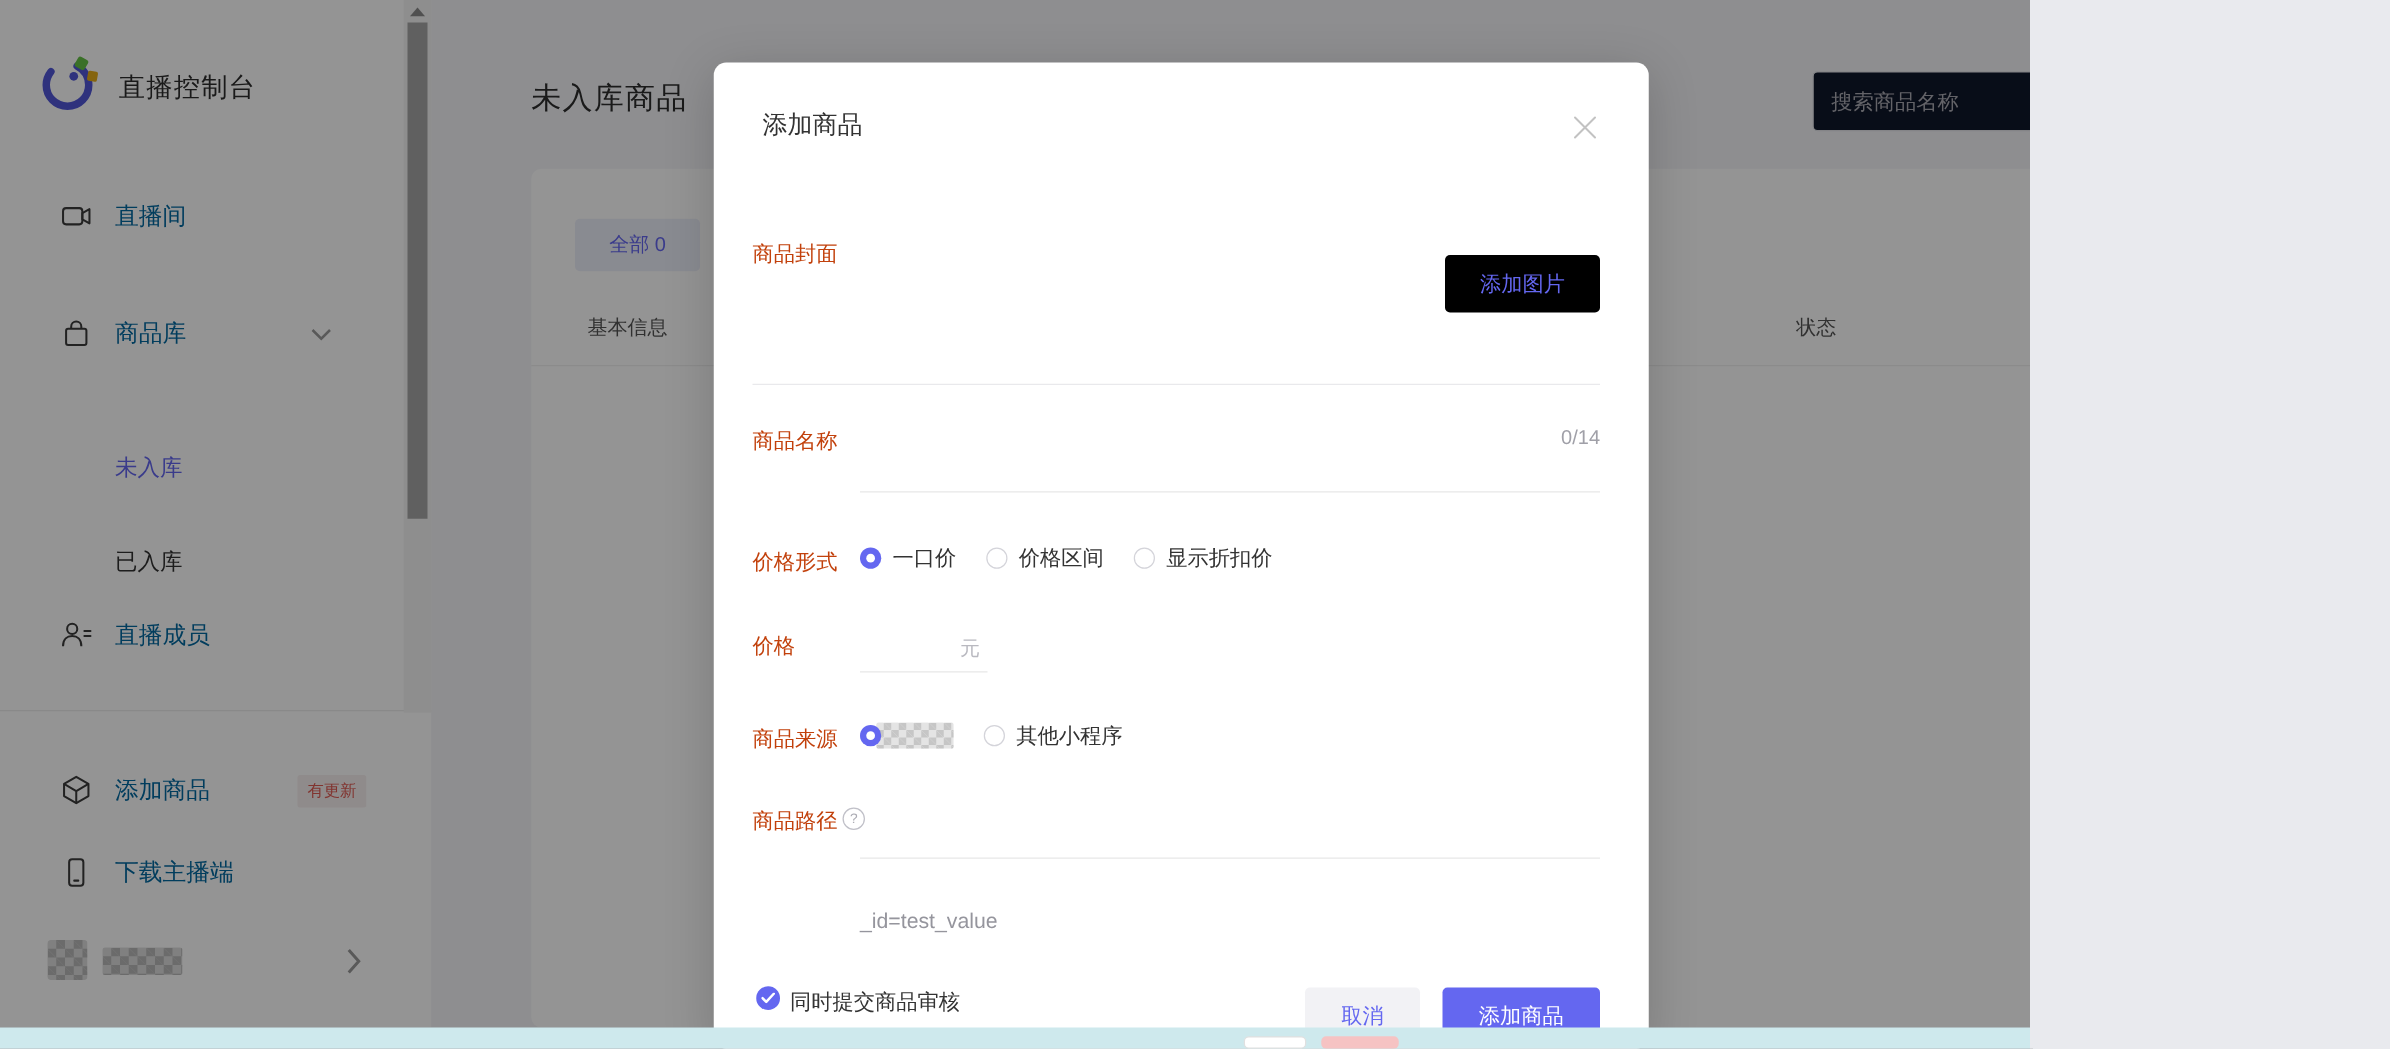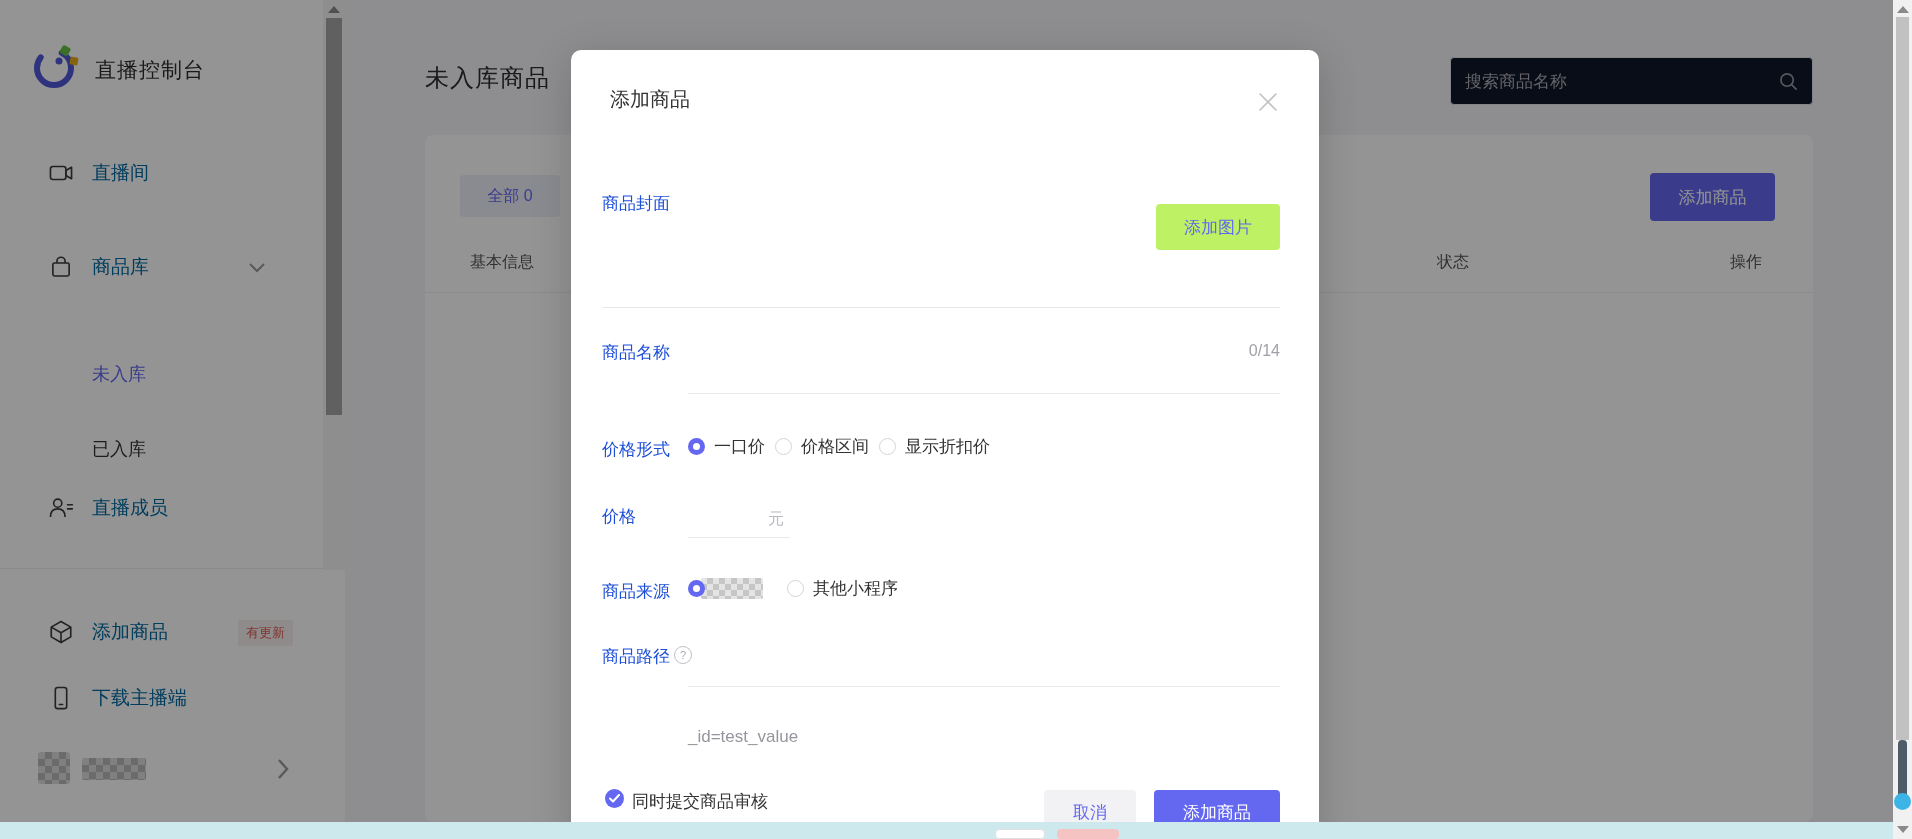--- a/index.html
+++ b/index.html
@@ -1,17 +1,17 @@
 <!DOCTYPE html>
 <html><head>
 <meta charset="utf-8">
 <style>
   html,body{margin:0;padding:0;}
   body{font-family:"Liberation Sans","DejaVu Sans",sans-serif;background:#e9eaee;}
-  .stage{position:relative;width:1912px;height:839px;overflow:hidden;background:#F4F5F9;}
+  .stage{position:relative;width:1577px;height:839px;overflow:hidden;background:#F4F5F9;padding-left:47px;}
   .abs{position:absolute;}
 
   
   .sidebar{left:0;top:0;width:345px;height:822px;background:#ffffff;}
   .app-title{left:95px;top:56px;font-size:21px;color:#2e2e2e;letter-spacing:1px;}
   .nav-row{display:flex;align-items:center;gap:18px;left:48px;color:#0369a1;font-size:19px;cursor:pointer;}
   .nav-sub{left:92px;font-size:18px;color:#333;cursor:pointer;margin-top:36px;}
   .nav-sub.active{color:#6467F0;}
   .nav-icon{width:26px;height:26px;flex:0 0 auto;color:#3b3b3b;}
   .side-divider{left:0;top:568px;width:345px;height:1px;background:#ECECEC;}
@@ -36,25 +36,25 @@
   .btn-primary{background:#6467F0;color:#ffffff;border-radius:4px;display:flex;align-items:center;justify-content:center;cursor:pointer;}
   .page-add-btn{left:1225px;top:38px;width:125px;height:48px;font-size:17px;}
   .th{top:117px;font-size:16px;color:#555;}
   .card-divider{left:0;top:157px;width:1388px;height:1px;background:#F0F0F0;}
 
   
   .overlay{left:0;top:0;width:1893px;height:839px;background:rgba(0,0,0,0.42);z-index:40;}
   .modal{left:571px;top:50px;width:748px;height:789px;background:#ffffff;border-radius:10px;z-index:50;box-shadow:0 8px 40px rgba(0,0,0,0.18);}
   .m-title{left:39px;top:36px;font-size:20px;color:#333;}
   .m-close{left:685px;top:40px;width:24px;height:24px;cursor:pointer;color:#C2C2C2;}
-  .m-label{left:31px;font-size:17px;color:#1d4ed8;}
+  .m-label{left:31px;font-size:17px;color:#c2410c;}
   .m-hint{font-size:17px;color:#95959D;}
   .m-line{height:1px;background:#E9E9EC;left:31px;width:678px;}
   .m-input-line{height:1px;background:#E8E8E8;left:117px;width:592px;}
-  .btn-light{background:#bef264;color:#6467F0;border-radius:4px;display:flex;align-items:center;justify-content:center;font-size:17px;cursor:pointer;}
+  .btn-light{background:#000000;color:#6467F0;border-radius:4px;display:flex;align-items:center;justify-content:center;font-size:17px;cursor:pointer;}
   .add-img-btn{left:585px;top:154px;width:124px;height:46px;}
   .counter{right:39px;top:292px;font-size:16px;color:#A0A0A8;}
   .radio-row{display:flex;align-items:center;}
   .radio{width:17px;height:17px;border-radius:50%;border:1px solid #D4D4DA;background:#fff;box-sizing:border-box;flex:0 0 auto;cursor:pointer;}
   .radio.sel{border:none;background:#6467F0;position:relative;}
   .radio.sel::after{content:"";position:absolute;left:5px;top:5px;width:7px;height:7px;border-radius:50%;background:#fff;}
   .radio-label{font-size:17px;color:#333;margin-left:9px;cursor:pointer;}
   .price-input{left:117px;top:451px;width:102px;height:37px;border-bottom:1px solid #E8E8E8;display:flex;align-items:center;justify-content:flex-end;box-sizing:border-box;}
   .unit{font-size:16px;color:#B9B9C0;padding-right:6px;}
   .src-blur{width:62px;height:21px;border-radius:2px;margin-left:-4px;background-image:
@@ -182,21 +182,21 @@
 
     <div class="abs m-label" style="top:142px">商品封面</div>
     <div class="abs btn-light add-img-btn">添加图片</div>
     <div class="abs m-line" style="top:257px"></div>
 
     <div class="abs m-label" style="top:291px">商品名称</div>
     <div class="abs counter">0/14</div>
     <div class="abs m-input-line" style="top:343px"></div>
 
     <div class="abs m-label" style="top:388px">价格形式</div>
-    <div class="abs radio-row" style="left:117px;top:385px;gap:10px">
+    <div class="abs radio-row" style="left:117px;top:385px;gap:24px">
       <span class="radio-row">
         <span class="radio sel"></span>
         <span class="radio-label">一口价</span>
       </span>
       <span class="radio-row">
         <span class="radio"></span>
         <span class="radio-label">价格区间</span>
       </span>
       <span class="radio-row">
         <span class="radio"></span>

